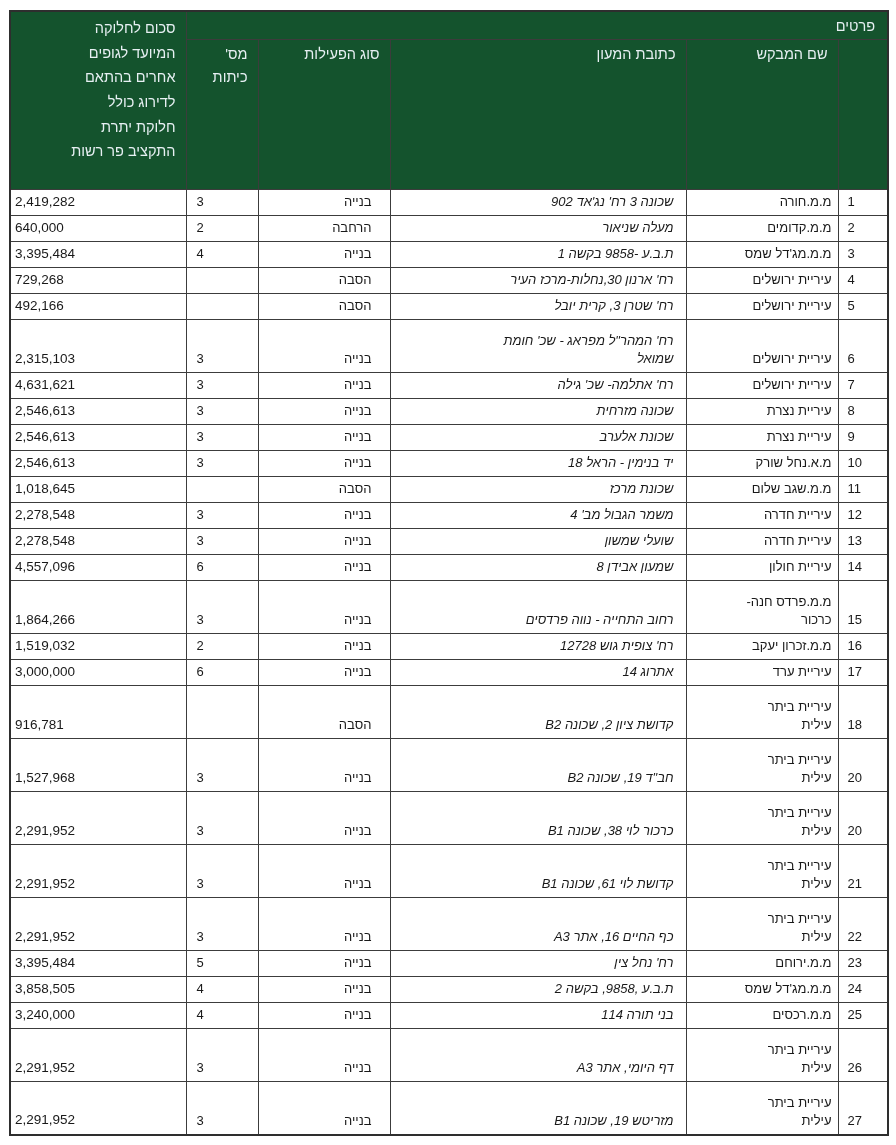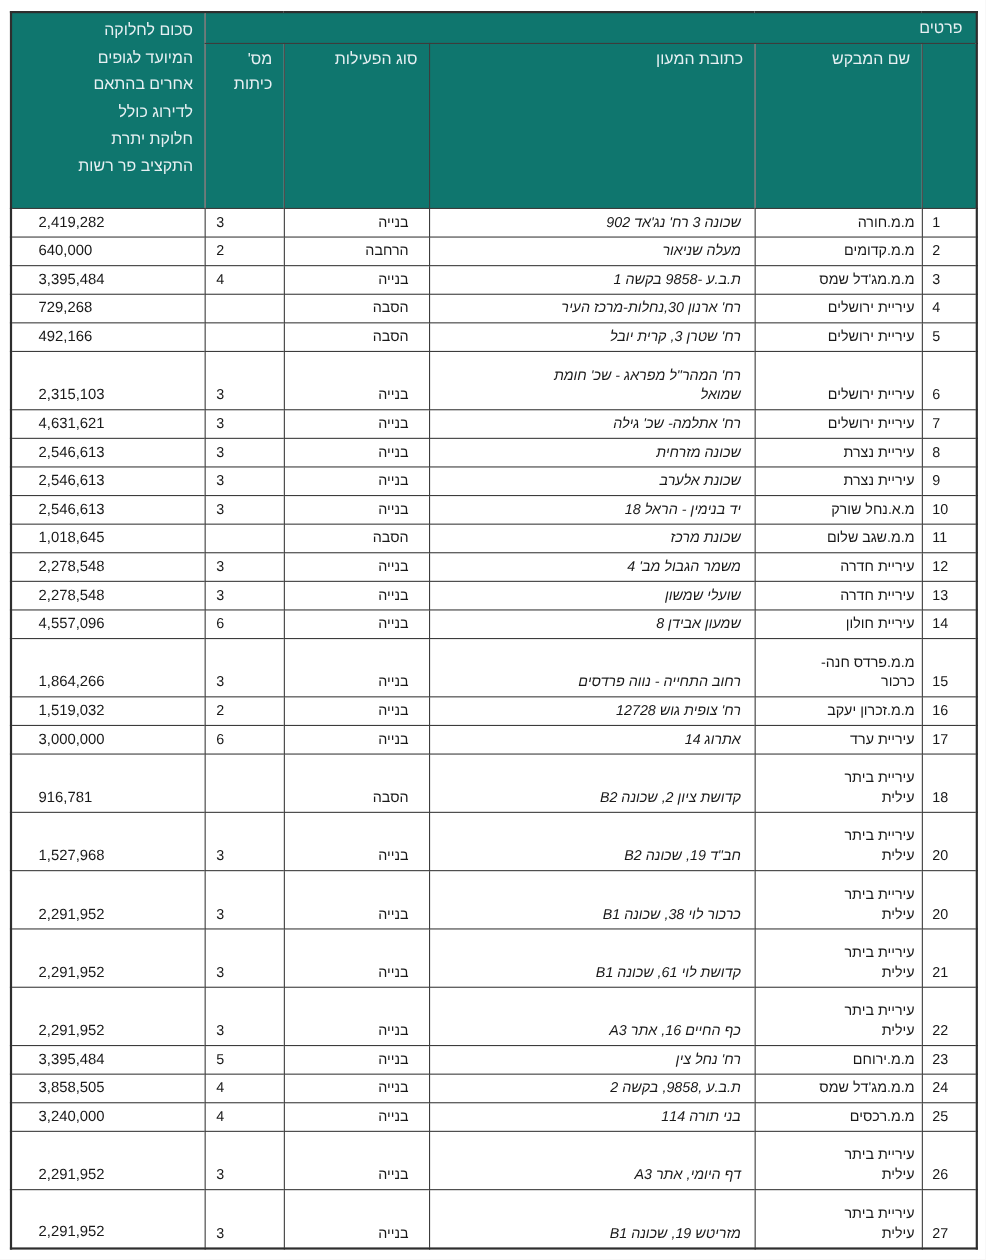--- a/index.html
+++ b/index.html
@@ -10,38 +10,38 @@
   }
   table.grants {
     border-collapse:collapse; table-layout:fixed; width:878px;
     direction:rtl; border:2px solid #2e2e2e;
   }
   table.grants th, table.grants td {
     border:1px solid #3c3c3c; white-space:pre-line; overflow:hidden;
     box-sizing:border-box;
   }
   thead th {
-    background:#0f766e; color:#e7f0f3; font-weight:normal; text-align:right;
+    background:#14532d; color:#e7f0f3; font-weight:normal; text-align:right;
     vertical-align:top; font-size:14.5px; padding:3px 10px 2px 4px; line-height:1.55;
   }
   th.h-details { height:27px; padding-right:12px;margin-left:18px; }
   tr.hr2 th { height:150px; }
   th.h-amount { line-height:1.7; padding-top:4px; }
   tbody td {
     font-size:13px; color:#191919; text-align:right; vertical-align:bottom;
     padding:2px 8px 4px 4px; line-height:1.4;
   }
   tbody tr.single { height:26px; }
   tbody tr.tall   { height:53px; }
   td.c-num     { text-align:left; padding-left:9px; }
   td.c-name    { padding-right:6px;margin-left:19px; }
   td.c-addr    { padding-right:12px;font-style:italic; }
   td.c-type    { padding-right:18px; }
   td.c-classes { text-align:left; padding-left:10px; }
-  td.c-amount  { direction:ltr; text-align:left; font-size:13.5px; padding-left:24px; }
+  td.c-amount  { direction:ltr; text-align:left; font-size:13.5px; padding-left:4px; }
 </style>
 </head>
 <body>
 
 <div class="page">
   <table class="grants">
     <colgroup>
       <col style="width:50px">
       <col style="width:152px">
       <col style="width:296px">

